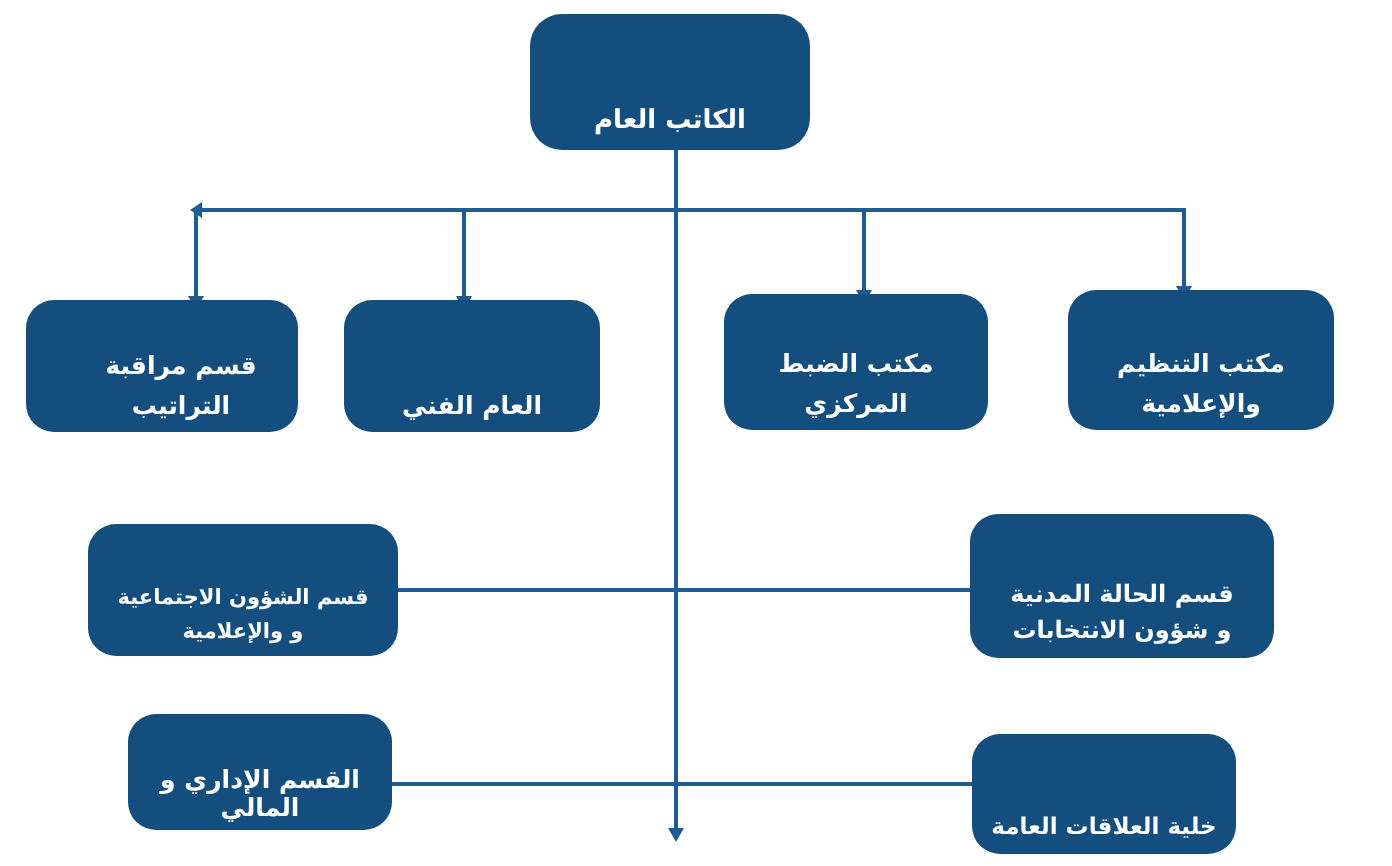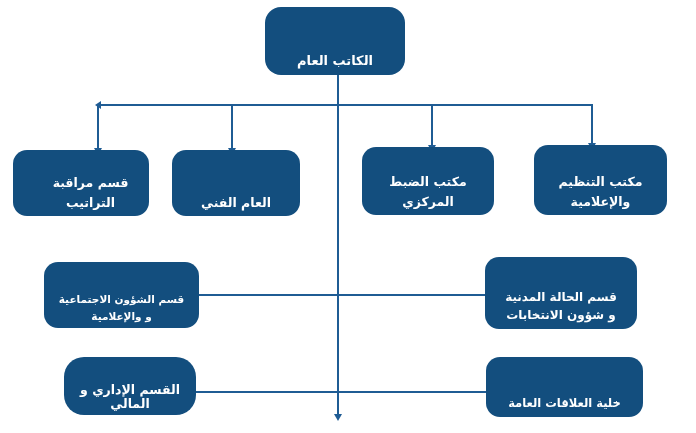--- a/index.html
+++ b/index.html
@@ -40,22 +40,22 @@
     white-space: pre-line;
   }
   
   #node-root      { left: 265px; top: 7px;   width: 140px; height: 68px;  font-size: 13px; border-radius: 16px; }
   #node-rataib    { left: 13px;  top: 150px; width: 136px; height: 66px;  font-size: 12.5px; padding-left: 27px; }
   #node-fanni     { left: 172px; top: 150px; width: 128px; height: 66px;  font-size: 12.5px; }
   #node-dabt      { left: 362px; top: 147px; width: 132px; height: 68px;  font-size: 12.5px; }
   #node-tandhim   { left: 524px; top: 145px; width: 133px; height: 70px;  font-size: 12.5px; margin-left: 10px; }
   #node-ijtimaiya { left: 44px;  top: 262px; width: 155px; height: 66px;  font-size: 10.5px; }
   #node-madaniya  { left: 485px; top: 257px; width: 152px; height: 72px;  font-size: 12px; }
-  #node-idari     { left: 64px;  top: 357px; width: 132px; height: 58px;  font-size: 12.5px; line-height: 1.12; border-radius: 20px; }
-  #node-alaqat    { left: 486px; top: 357px; width: 157px; height: 60px;  font-size: 11.5px; }
+  #node-idari     { left: 64px;  top: 357px; width: 132px; height: 58px;  font-size: 12.5px; line-height: 1.12; }
+  #node-alaqat    { left: 486px; top: 367px; width: 132px; height: 60px;  font-size: 11.5px; }
 
   
   .conn {
     position: absolute;
     background: #1F5C94;
     z-index: 1;
   }
   .h-line { height: 1.6px; }
   .v-line { width: 1.6px; }
 

